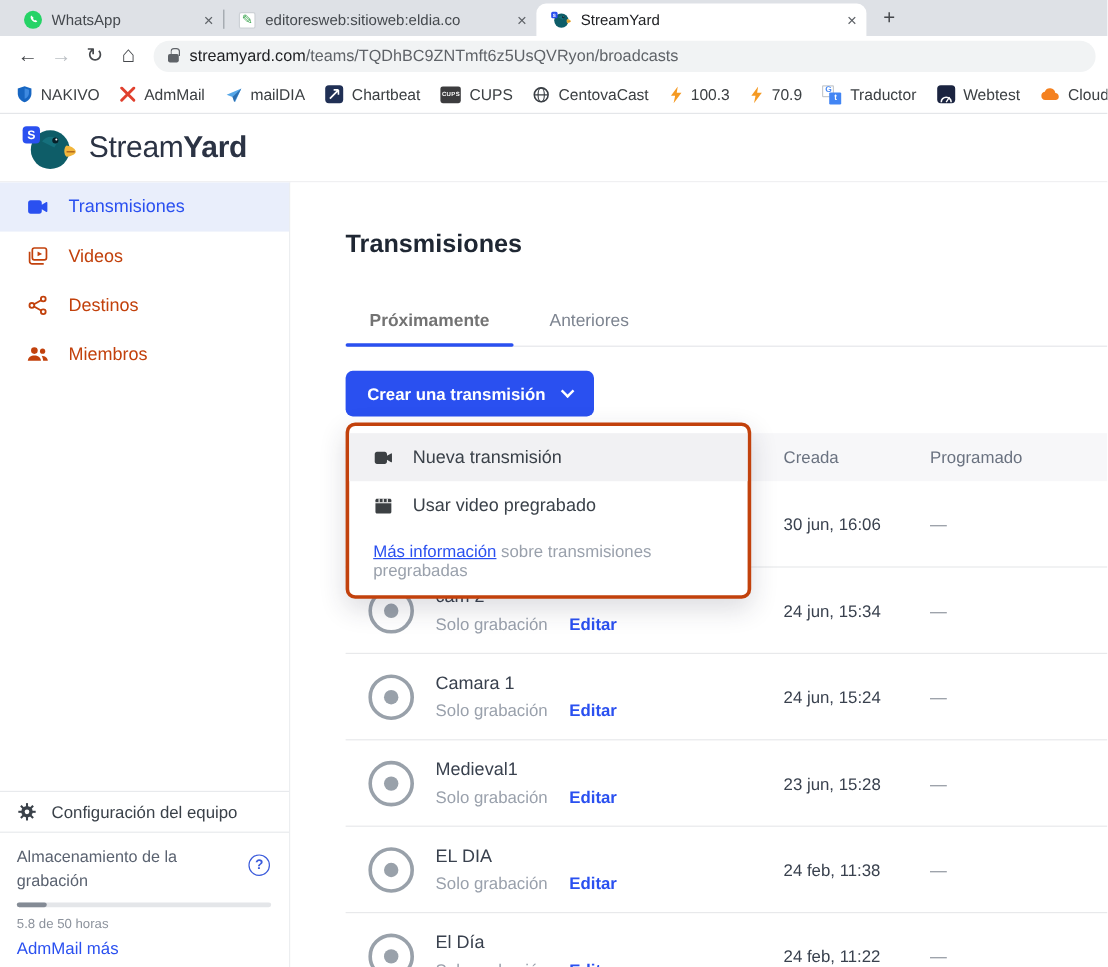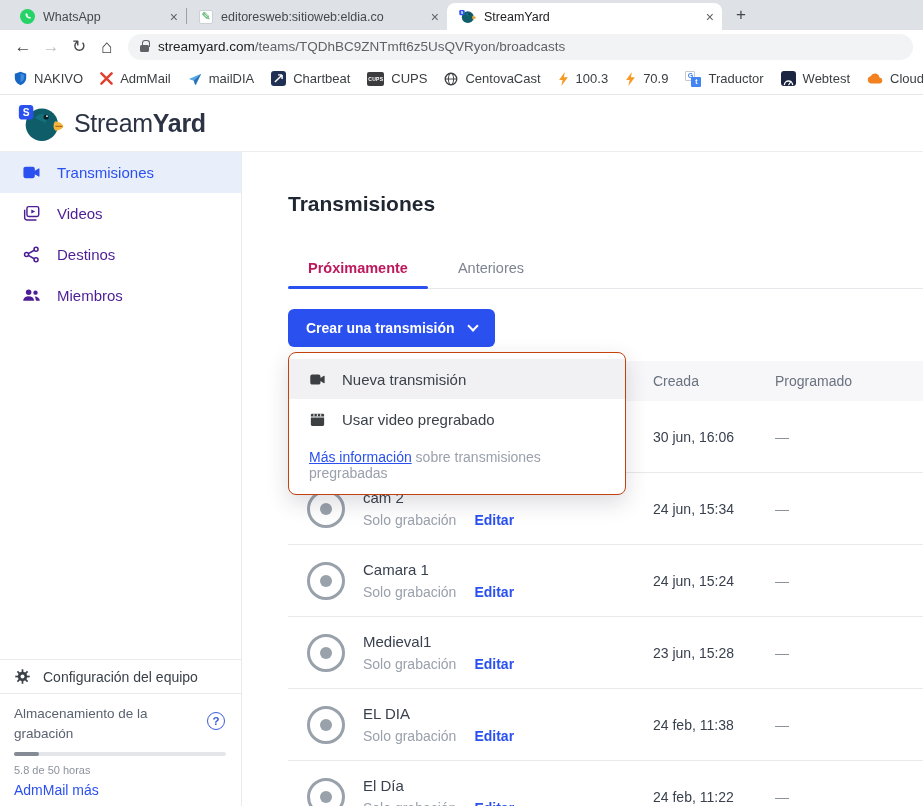--- a/index.html
+++ b/index.html
@@ -51,42 +51,42 @@
   
   .appheader { height:57px; display:flex; align-items:center; padding-left:18px; gap:10px;
                border-bottom:1px solid #ededef; background:#fff; }
   .duck-lg { width:46px; height:40px; display:inline-flex; }
   .logo-text { font-size:25px; color:#2b3344; letter-spacing:-.3px; }
   .logo-yard { font-weight:bold; }
 
   .shell { display:flex; height:654px; }
   .sidebar { width:242px; border-right:1px solid #e8eaed; display:flex; flex-direction:column; background:#fff; }
   .side-item { height:41px; display:flex; align-items:center; gap:16px; padding-left:22px;
-               font-size:15px; color:#4c1d95; cursor:default; }
+               font-size:15px; color:#c2410c; cursor:default; }
   .side-item svg { width:19px; height:19px; flex-shrink:0; }
   .side-item.active { background:#e9eefb; color:#2a50f0; }
   .side-bottom { margin-top:auto; }
   .team-settings { height:34px; border-top:1px solid #e8eaed; display:flex; align-items:center;
                    gap:12px; padding-left:14px; font-size:14px; color:#3a4149; }
   .team-settings svg { width:17px; height:17px; }
   .storage { border-top:1px solid #e8eaed; padding:10px 14px 8px; position:relative; }
   .storage-label { font-size:13.5px; color:#5a6270; width:152px; line-height:1.48; }
   .help { position:absolute; right:16px; top:18px; width:18px; height:18px; border:1.6px solid #3b5bdb;
           border-radius:50%; color:#3b5bdb; font-size:11.5px; font-weight:bold;
           display:flex; align-items:center; justify-content:center; }
   .track { margin-top:8px; height:4px; width:212px; background:#e4e6e9; border-radius:2px; }
   .fill  { height:4px; background:#848b95; border-radius:2px; }
   .usage { margin-top:8px; font-size:11px; color:#8c929c; }
   .addmore { margin-top:6px; font-size:14px; color:#2a50f0; }
 
   .main { flex:1; position:relative; padding-left:46px; overflow:hidden; background:#fff; }
   .page-title { margin-top:40px; font-size:21px; font-weight:bold; color:#1f2733; }
   .tabs { margin-top:44px; display:flex; gap:10px; border-bottom:1px solid #e5e7ea; }
   .tab-item { padding:0 20px 12px; font-size:14.5px; color:#7d8490; position:relative; }
-  .tab-item.active { color:#be185d; font-weight:bold; }
+  .tab-item.active { color:#737373; font-weight:bold; }
   .tab-item.active::after { content:""; position:absolute; left:0; right:0; bottom:-1px; height:3px;
                             background:#2a50f0; border-radius:2px; }
   .create-btn { margin-top:20px; height:38px; background:#2a50f0; color:#fff; border:none;
                 border-radius:6px; font-size:14px; font-weight:bold; font-family:inherit;
                 display:inline-flex; align-items:center; gap:14px; padding:0 18px; }
   .chev { width:8px; height:8px; border-left:2px solid #fff; border-bottom:2px solid #fff;
           transform:rotate(-45deg); margin-top:-4px; }
 
   .table { margin-top:14px; }
   .thead { height:40px; background:#f7f7f9; display:flex; align-items:center; font-size:14px; color:#6a7280; }
@@ -96,21 +96,21 @@
   .rec { width:38px; height:38px; border:3.5px solid #99a1aa; border-radius:50%; position:relative; flex-shrink:0; }
   .rec::after { content:""; position:absolute; inset:0; margin:auto; width:12px; height:12px;
                 border-radius:50%; background:#99a1aa; }
   .row-name { font-size:15px; color:#39414e; margin-bottom:6px; }
   .row-sub { font-size:14px; color:#9aa1ac; display:flex; gap:18px; }
   .edit-link { color:#2a50f0; font-weight:bold; }
   .cell-created { width:122px; font-size:14px; color:#39414e; }
   .cell-sched { flex:1; font-size:14px; color:#8c929c; }
 
   .menu { position:absolute; left:46px; top:200px; width:338px; background:#fff;
-          border:1px solid #c2410c; border-radius:8px; padding-top:6px; z-index:5;
+          border:3px solid #c2410c; border-radius:8px; padding-top:6px; z-index:5;
           box-shadow:0 8px 22px rgba(40,40,60,.16); }
   .menu-item { height:40px; display:flex; align-items:center; gap:16px; padding:0 20px;
                font-size:15px; color:#3a4149; }
   .menu-item svg { width:17px; height:17px; color:#3c4043; }
   .menu-item.hover { background:#f1f1f3; }
   .menu-info { padding:10px 20px 13px; font-size:14px; color:#9aa1ac; }
   .menu-info .link { color:#2a50f0; text-decoration:underline; }
 </style>
 </head>
 <body>

